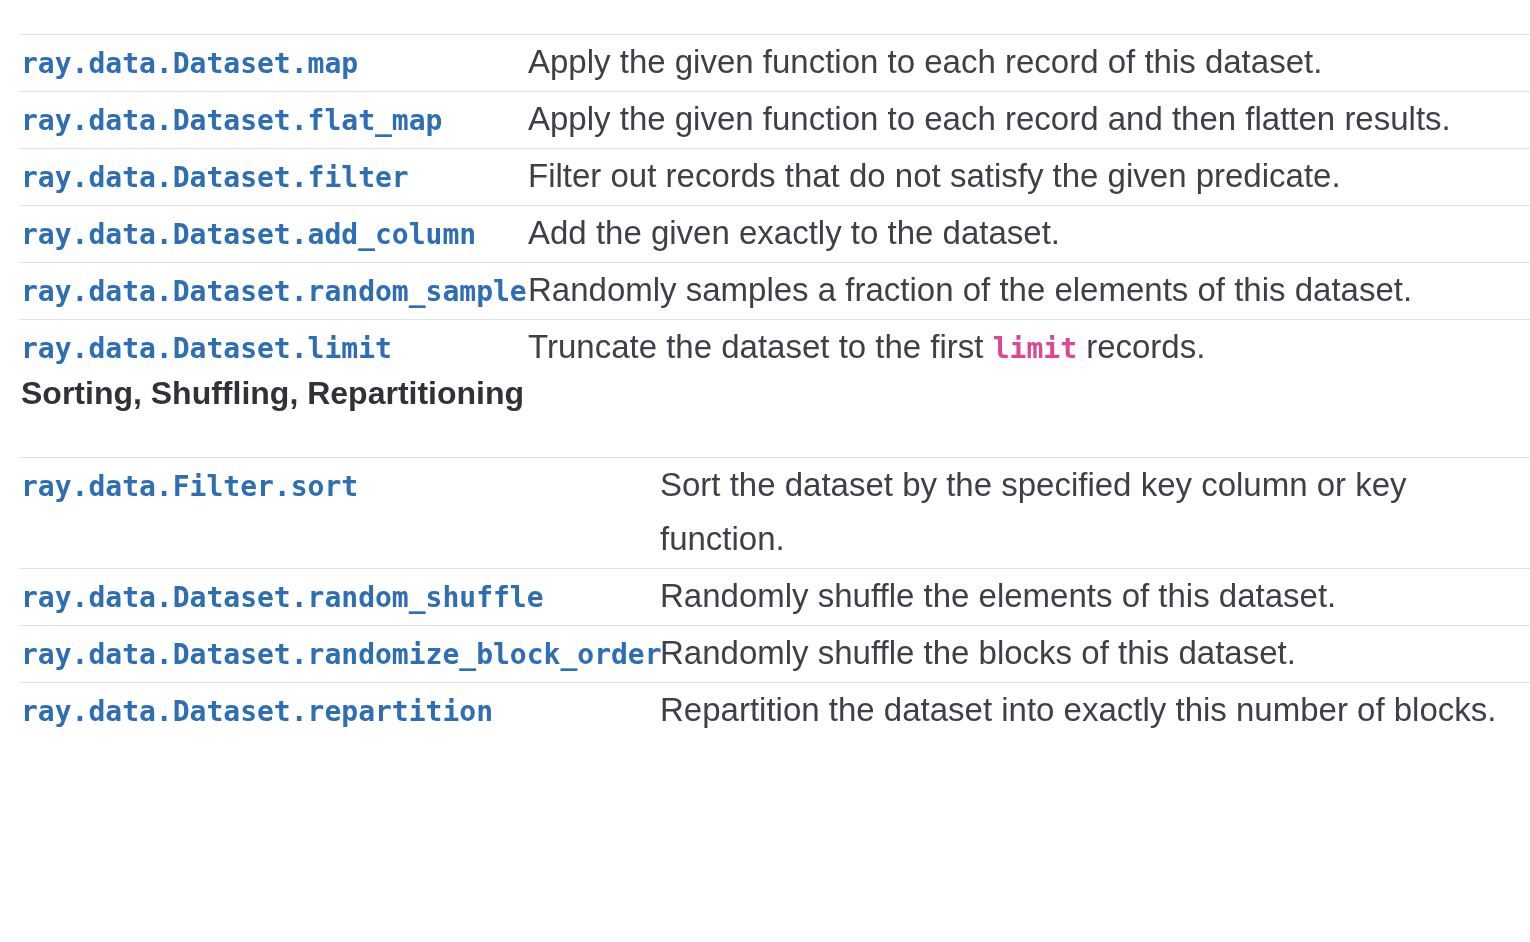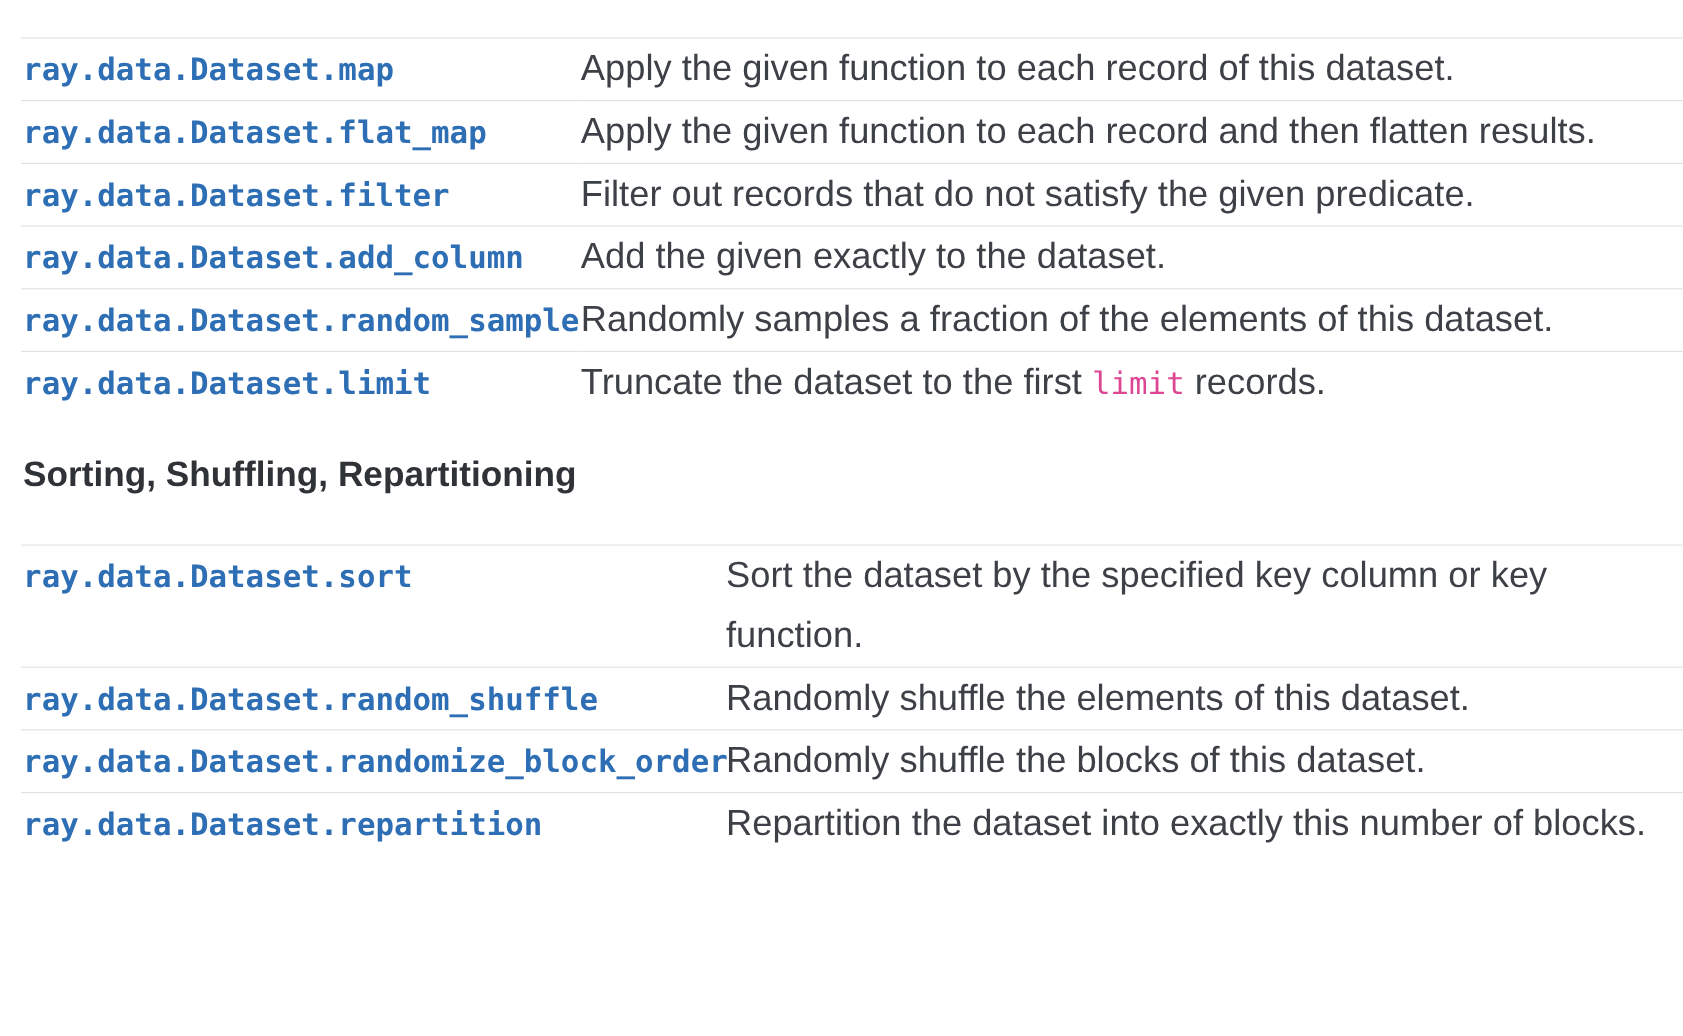--- a/index.html
+++ b/index.html
@@ -17,21 +17,20 @@
     padding: 34px 0 0 19px;
   }
   .rubric {
     font-size: 32px;
     line-height: 34px;
     font-weight: 700;
     color: #2f3237;
     margin: 0 0 47px 2px;
   }
   .rubric2 {
-    margin-top: 38px;
   }
   table.api-table {
     border-collapse: collapse;
     table-layout: fixed;
     width: 1511px;
   }
   table.api-table tr {
     border-top: 1px solid #dee2e6;
   }
   td {
@@ -52,21 +51,21 @@
     font-family: "DejaVu Sans Mono", monospace;
     font-size: 28px;
     font-weight: 700;
     color: #2d6eb4;
     text-decoration: none;
     cursor: pointer;
   }
   code.ic {
     font-family: "DejaVu Sans Mono", monospace;
     font-size: 28px;
-    font-weight: 400;
+    font-weight: 700;
     color: #dd4693;
   }
   .d { color: #3d4147; text-align: right; }
 </style>
 </head>
 <body>
 
 <div class="content">
 
 
@@ -105,21 +104,21 @@
 
   <p class="rubric rubric2">Sorting, Shuffling, Repartitioning</p>
 
   <table class="api-table t2">
     <colgroup>
         <col class="c1">
         <col>
       </colgroup>
     <tbody>
       <tr>
-        <td class="link-cell"><a class="api" href="#">ray.data.Dataset.sort</a></td>
+        <td class="link-cell"><a class="api" href="#">ray.data.Filter.sort</a></td>
         <td class="desc-cell"><span class="d">Sort the dataset by the specified key column or key function.</span><code class="ic"></code><span class="d"></span></td>
       </tr>
       <tr>
         <td class="link-cell"><a class="api" href="#">ray.data.Dataset.random_shuffle</a></td>
         <td class="desc-cell"><span class="d">Randomly shuffle the elements of this dataset.</span><code class="ic"></code><span class="d"></span></td>
       </tr>
       <tr>
         <td class="link-cell"><a class="api" href="#">ray.data.Dataset.randomize_block_order</a></td>
         <td class="desc-cell"><span class="d">Randomly shuffle the blocks of this dataset.</span><code class="ic"></code><span class="d"></span></td>
       </tr>

